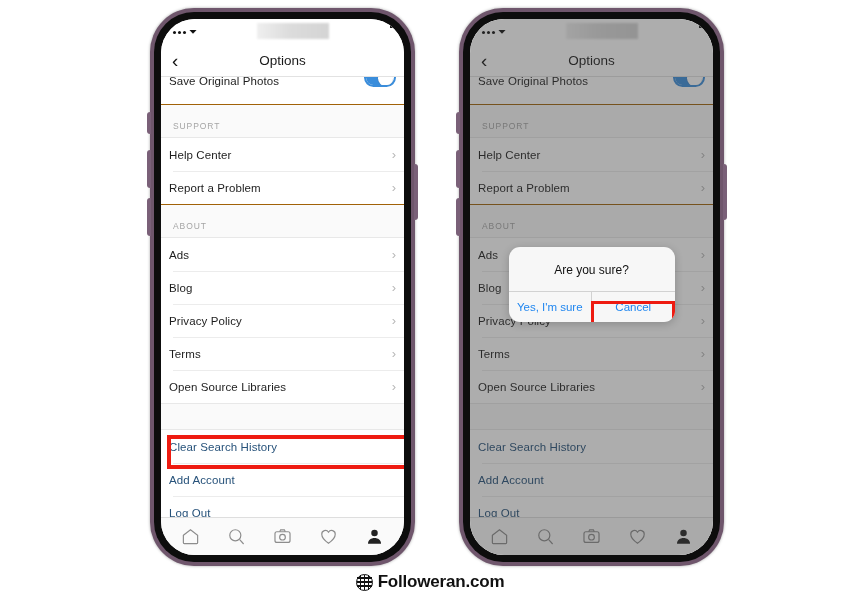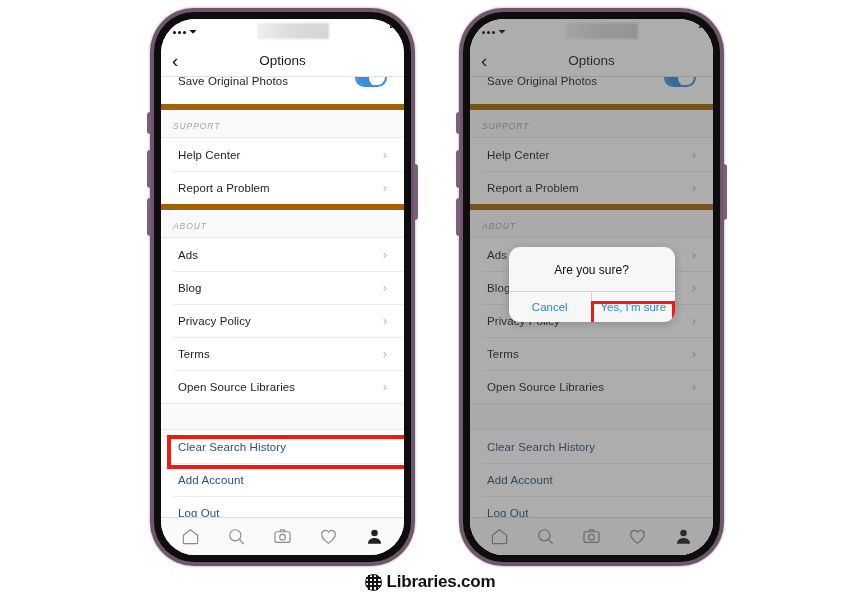--- a/index.html
+++ b/index.html
@@ -131,21 +131,21 @@
     position: relative;
     height: calc(100% - 26px - 32px - 38px);
     background: #ffffff;
     overflow: hidden;
   }
 
   .row {
     height: 33px;
     display: flex;
     align-items: center;
-    padding: 0 17px;
+    padding: 0 8px;
     background: #ffffff;
     position: relative;
   }
   .row + .row::before {
     content: "";
     position: absolute;
     left: 12px; right: 0; top: 0;
     height: 1px;
     background: #ececec;
   }
@@ -195,23 +195,22 @@
     background: #ffffff;
     box-shadow: 0 0 1px rgba(0,0,0,.3);
   }
 
   .section-head {
     height: 34px;
     display: flex;
     align-items: flex-end;
     padding: 0 12px 6px;
     background: #fafafa;
-    border-top: 6px solid #a16207;
+    border-top: 1px solid #a16207;
     border-bottom: 1px solid #e8e8e8;
-    font-style: italic;
   }
   .section-head span {
     font-size: 8.5px;
     letter-spacing: 0.9px;
     color: #a5a5a5;
   }
 
   .gap {
     height: 27px;
     background: #fafafa;
@@ -581,28 +580,28 @@
               <path d="M3.8 21c0-4.3 3.7-7 8.2-7s8.2 2.7 8.2 7z"></path>
             </svg>
           </span>
         </div>
 
         <div class="dim"></div>
 
         <div class="dialog">
           <div class="dialog-title">Are you sure?</div>
           <div class="dialog-actions">
+            <div class="dialog-btn emphasis">Yes, I'm sure</div>
             <div class="dialog-btn">Cancel</div>
-            <div class="dialog-btn emphasis">Yes, I'm sure</div>
           </div>
           <div class="redbox yes-sure"></div>
         </div>
 
       </div>
     </div>
   </div>
 
   <div class="watermark">
     <span class="globe"></span>
-    <span class="wm-text">Libraries.com</span>
+    <span class="wm-text">Followeran.com</span>
   </div>
 
 </div>
 
 </body></html>

